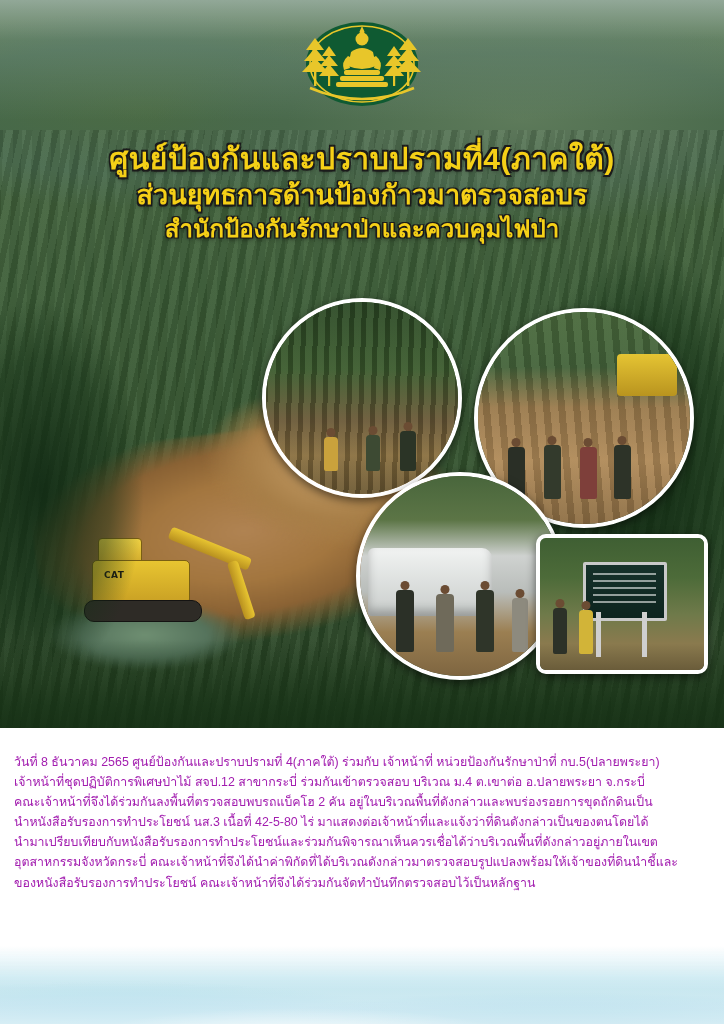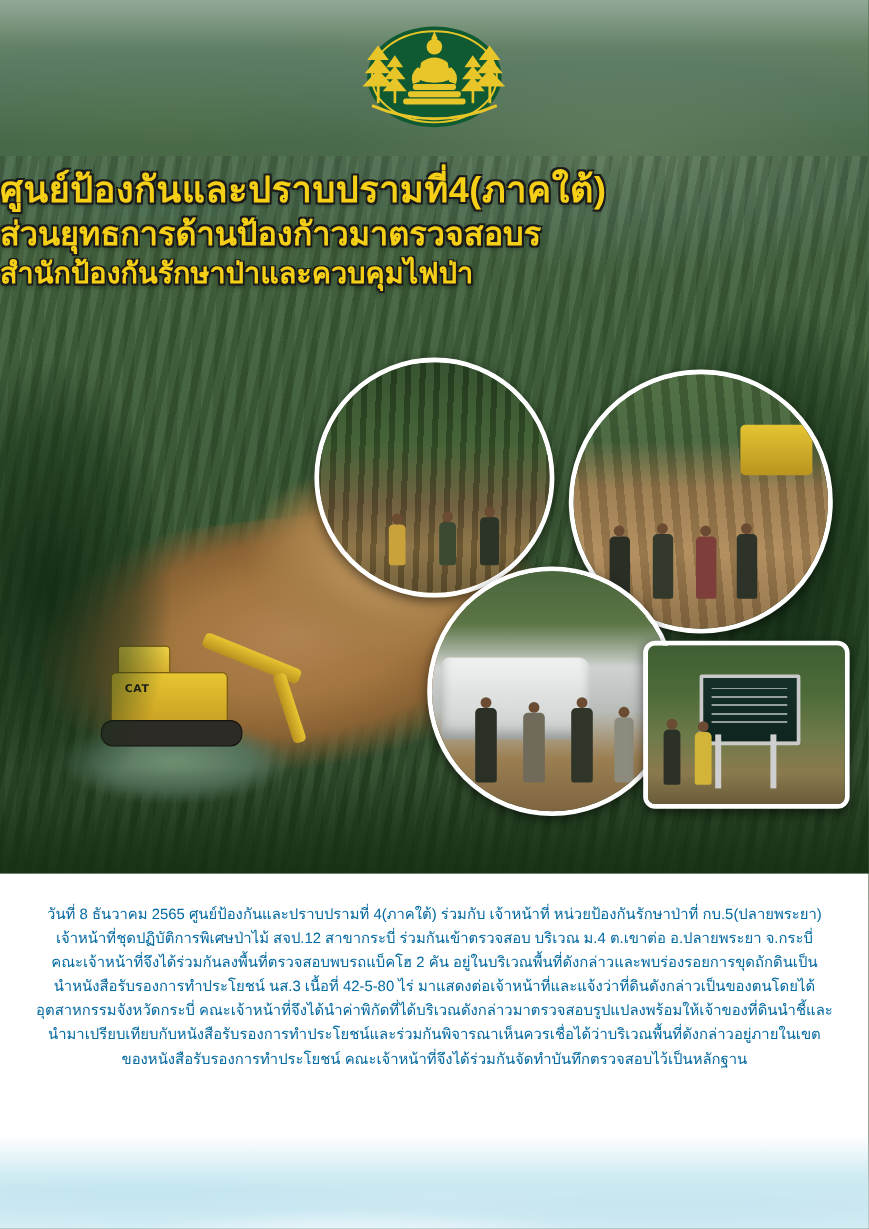--- a/index.html
+++ b/index.html
@@ -126,20 +126,21 @@
     transform: translateX(-50%);
     width: 140px;
     height: 100px;
     z-index: 5;
   }
 
   
   .headings {
     position: absolute;
     left: 0; right: 0; top: 140px;
+    text-align: center;
     z-index: 6;
     font-family: "Liberation Sans", "DejaVu Sans", sans-serif;
   }
   .h-line1 {
     font-size: 30px;
     font-weight: bold;
     color: #f5d017;
     letter-spacing: .5px;
     line-height: 1.25;
     text-shadow:
@@ -267,25 +268,25 @@
     position: absolute;
     left: 0; right: 0; bottom: 0; height: 46px;
     background:
       radial-gradient(ellipse 300px 40px at 300px 58px, rgba(255,255,255,.75) 0%, rgba(255,255,255,0) 70%),
       linear-gradient(to bottom, rgba(255,255,255,0) 0%, rgba(255,255,255,.55) 100%);
   }
   .body-text {
     position: absolute;
     left: 14px; right: 14px; top: 24px;
     z-index: 2;
-    color: #0369a1;
+    color: #a21caf;
     font-family: "Liberation Sans", "DejaVu Sans", sans-serif;
     font-size: 12.4px;
     line-height: 1.62;
-    text-align: center;
+    text-align: left;
   }
   .body-text .ln { display: block; white-space: nowrap; }
 </style>
 </head>
 <body>
 
 <div class="poster">
 
   <div class="bg">
     <div class="bg-texture"></div>
@@ -416,19 +417,19 @@
 
   <div class="panel">
     <div class="panel-wave"></div>
     <div class="panel-wave2"></div>
 
     <div class="body-text">
       <span class="ln">วันที่ 8 ธันวาคม 2565 ศูนย์ป้องกันและปราบปรามที่ 4(ภาคใต้) ร่วมกับ เจ้าหน้าที่ หน่วยป้องกันรักษาป่าที่ กบ.5(ปลายพระยา)</span>
       <span class="ln">เจ้าหน้าที่ชุดปฏิบัติการพิเศษป่าไม้ สจป.12 สาขากระบี่ ร่วมกันเข้าตรวจสอบ บริเวณ ม.4 ต.เขาต่อ อ.ปลายพระยา จ.กระบี่</span>
       <span class="ln">คณะเจ้าหน้าที่จึงได้ร่วมกันลงพื้นที่ตรวจสอบพบรถแบ็คโฮ 2 คัน อยู่ในบริเวณพื้นที่ดังกล่าวและพบร่องรอยการขุดถักดินเป็น</span>
       <span class="ln">นำหนังสือรับรองการทำประโยชน์ นส.3 เนื้อที่ 42-5-80 ไร่ มาแสดงต่อเจ้าหน้าที่และแจ้งว่าที่ดินดังกล่าวเป็นของตนโดยได้</span>
+      <span class="ln">นำมาเปรียบเทียบกับหนังสือรับรองการทำประโยชน์และร่วมกันพิจารณาเห็นควรเชื่อได้ว่าบริเวณพื้นที่ดังกล่าวอยู่ภายในเขต</span>
       <span class="ln">อุตสาหกรรมจังหวัดกระบี่ คณะเจ้าหน้าที่จึงได้นำค่าพิกัดที่ได้บริเวณดังกล่าวมาตรวจสอบรูปแปลงพร้อมให้เจ้าของที่ดินนำชี้และ</span>
-      <span class="ln">นำมาเปรียบเทียบกับหนังสือรับรองการทำประโยชน์และร่วมกันพิจารณาเห็นควรเชื่อได้ว่าบริเวณพื้นที่ดังกล่าวอยู่ภายในเขต</span>
       <span class="ln">ของหนังสือรับรองการทำประโยชน์ คณะเจ้าหน้าที่จึงได้ร่วมกันจัดทำบันทึกตรวจสอบไว้เป็นหลักฐาน</span>
     </div>
   </div>
 
 </div>
 
 </body></html>

